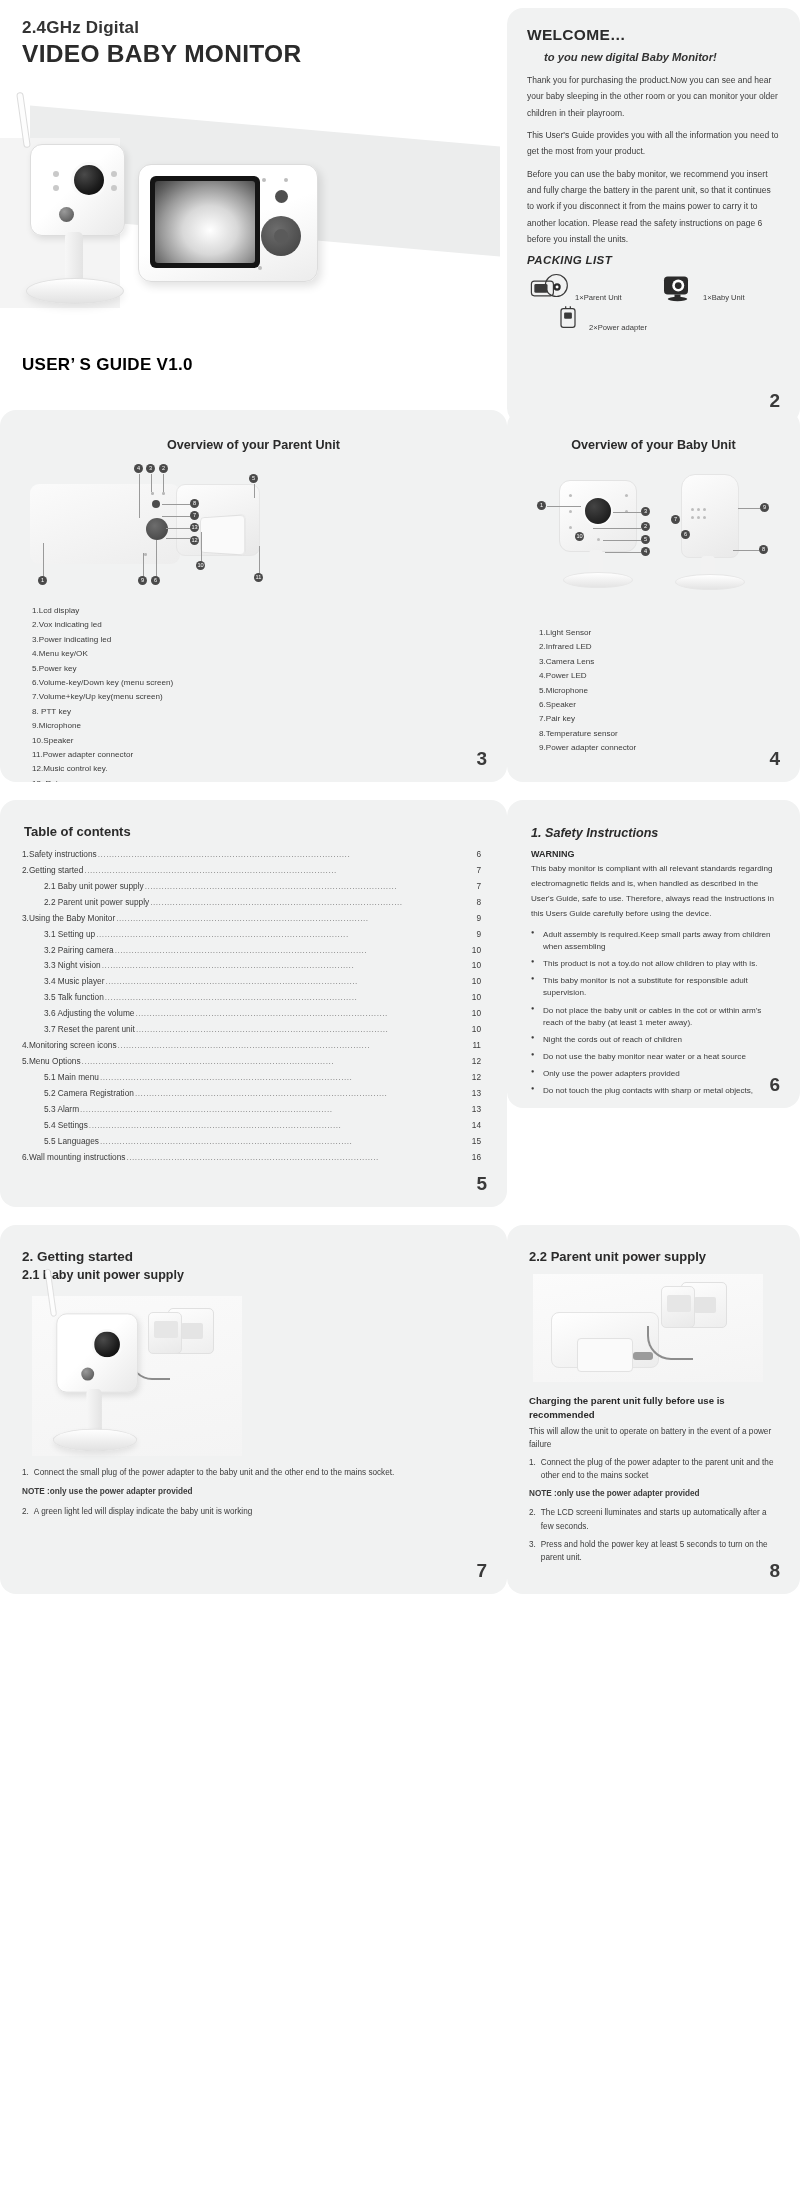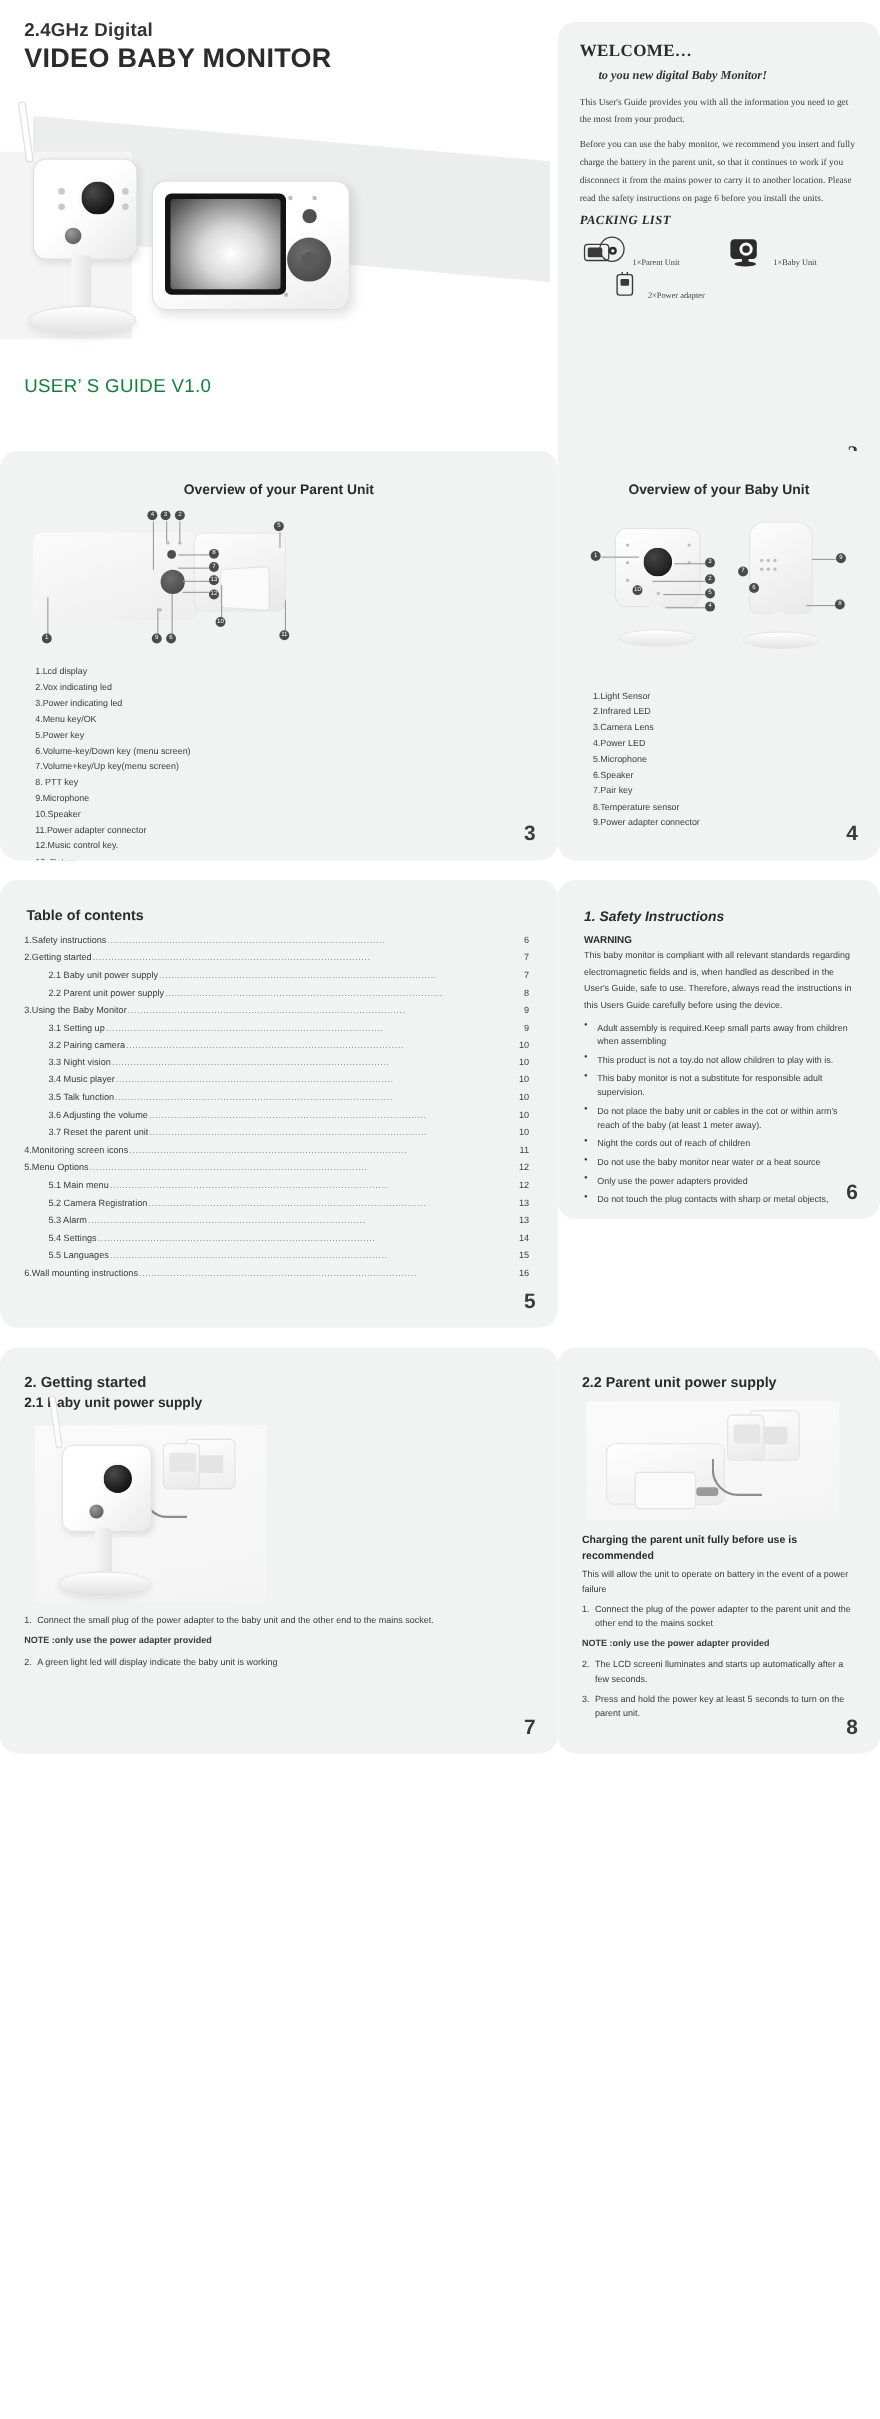--- a/index.html
+++ b/index.html
@@ -37,21 +37,21 @@
   
   .cover {
     grid-column: 1 / span 2;
     grid-row: 1;
     position: relative;
     background: #ffffff;
     padding: 18px 0 0 22px;
   }
   .cover-sub { font-size: 17px; font-weight: bold; color: #333; letter-spacing: .2px; }
   .cover-title { font-size: 24.5px; font-weight: bold; color: #2b2b2b; letter-spacing: .3px; margin-top: 2px; white-space: nowrap;}
-  .cover-guide { position: absolute; left: 22px; top: 341px; font-size: 17px; font-weight: normal; color: #15803d; letter-spacing: .3px;}
+  .cover-guide { position: absolute; left: 22px; top: 355px; font-size: 17px; font-weight: bold; color: #000000; letter-spacing: .3px;}
   .cover-art { position: absolute; left: 0; top: 58px; width: 500px; height: 300px; }
   .grey-wedge {
     position: absolute; left: 30px; top: 68px; width: 470px; height: 110px;
     background: #eceded; transform: skewY(5deg); z-index: 0;
   }
   .grey-wedge2 {
     position: absolute; left: 0px; top: 80px; width: 120px; height: 170px;
     background: #f4f4f4; z-index: 0;
   }
 
@@ -71,21 +71,21 @@
   .mon-bezel { position: absolute; left: 12px; top: 12px; width: 110px; height: 92px; background: #141414; border-radius: 6px; }
   .mon-screen { position: absolute; left: 5px; top: 5px; width: 100px; height: 82px; border-radius: 3px; background:
       radial-gradient(ellipse at 55% 60%, #ffffff 0%, #d8d8d8 35%, #9a9a9a 62%, #5e5e5e 85%, #3d3d3d 100%); }
   .mon-pwr { position: absolute; right: 30px; top: 26px; width: 13px; height: 13px; border-radius: 50%; background: #4f4f4f; }
   .mon-dpad { position: absolute; right: 17px; top: 52px; width: 40px; height: 40px; border-radius: 50%; background: radial-gradient(circle at 40% 35%, #6d6d6d, #3f3f3f); }
   .mon-dpad::after { content:""; position:absolute; left:13px; top:13px; width:14px; height:14px; border-radius:50%; background:#5a5a5a; }
   .mon-led { position: absolute; width: 4px; height: 4px; border-radius: 50%; background: #bdbdbd; }
 
   
   .welcome { grid-column: 3; grid-row: 1; }
-  .welcome .panel { height: 416px; margin-top: 20px; font-family: Liberation Serif, serif; }
+  .welcome .panel { height: 416px; margin-top: 8px; }
   h2.welcome-h { font-size: 15.5px; font-weight: bold; color: #2b2b2b; letter-spacing: .3px; }
   .welcome-sub { font-size: 11.2px; font-weight: bold; font-style: italic; color: #333; margin: 7px 0 9px 17px; }
   .welcome p { font-size: 8.5px; line-height: 1.92; color: #3b3b3b; margin-bottom: 6px; }
   .packing-h { font-size: 11.5px; font-weight: bold; font-style: italic; color: #2b2b2b; margin: 7px 0 6px 0; letter-spacing: .4px;}
   .packrow { display: flex; align-items: flex-end; gap: 4px; margin-bottom: 4px; }
   .packrow .lbl { font-size: 7.6px; color: #3b3b3b; }
   .pack-ico { width: 44px; height: 30px; position: relative; flex: none; }
   .pack-ico2 { width: 40px; height: 30px; position: relative; flex: none; }
   .pack-ico3 { width: 34px; height: 28px; position: relative; flex: none; margin-left: 24px;}
 
@@ -210,20 +210,21 @@
     </div>
 
     <div class="cover-guide">USER’ S GUIDE V1.0</div>
   </section>
 
   <section class="welcome">
     <div class="panel">
       <div class="panel-inner">
         <h2 class="welcome-h">WELCOME…</h2>
         <div class="welcome-sub">to you new digital Baby Monitor!</div>
+        <p>Thank you for purchasing the product.Now you can see and hear your baby sleeping in the other room or you can monitor your older children in their playroom.</p>
         <p>This User's Guide provides you with all the information you need to get the most from your product.</p>
         <p>Before you can use the baby monitor, we recommend you insert and fully charge the battery in the parent unit, so that it continues to work if you disconnect it from the mains power to carry it to another location. Please read the safety instructions on page 6 before you install the units.</p>
 
         <div class="packing-h">PACKING LIST</div>
 
         <div style="display:flex;align-items:center;">
           <div class="packrow" style="width:132px">
             <div class="pack-ico">
               <svg viewBox="0 0 60 40" width="44" height="30" aria-hidden="true">
                 <circle cx="40" cy="18" r="15" fill="none" stroke="#3a3a3a" stroke-width="1.6"></circle>

